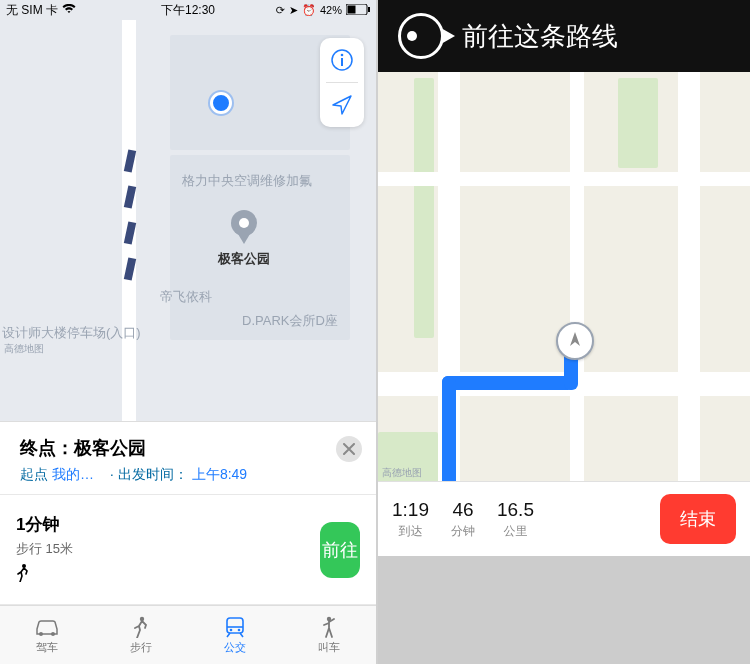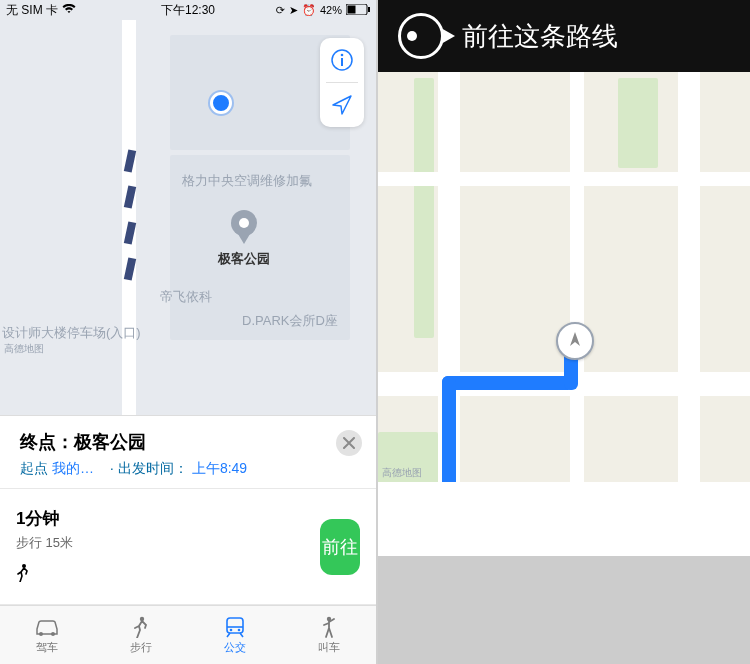--- a/index.html
+++ b/index.html
@@ -34,21 +34,21 @@
   
   .sheet{position:absolute;left:0;right:0;bottom:0;background:#fafafa;border-top:1px solid #ddd;z-index:6}
   .sheet-top{padding:14px 20px 10px;border-bottom:1px solid #e8e8e8;position:relative;background:#fff}
   .dest-line{font-size:18px;font-weight:600;margin-bottom:6px}
   .sub-line{font-size:14px;color:#333}
   .sub-line .lbl{color:#0369a1}
   .sub-line .link{color:#1f7cff}
   .close-x{position:absolute;right:14px;top:14px;width:26px;height:26px;border-radius:50%;background:#e2e2e2;display:flex;align-items:center;justify-content:center;color:#8a8a8a;font-size:16px}
   .route-card{display:flex;align-items:center;justify-content:space-between;padding:18px 16px;background:#fff;border-bottom:1px solid #e8e8e8}
   .route-info .dur{font-size:17px;font-weight:600;margin-bottom:4px}
-  .route-info .dist{font-size:13px;color:#666;margin-bottom:12px}
+  .route-info .dist{font-size:13px;color:#666;margin-bottom:6px}
   .walk-icon{font-size:16px;color:#333}
   .go-btn{width:40px;height:56px;border-radius:12px;background:#34c759;color:#fff;display:flex;align-items:center;justify-content:center;font-size:18px;font-weight:500}
   .tabbar{display:flex;height:58px;background:#f8f8f8;border-top:1px solid #ddd}
   .tab{flex:1;display:flex;flex-direction:column;align-items:center;justify-content:center;gap:2px;font-size:11px;color:#7a7a7a}
   .tab.active{color:#1f7cff}
   .tab svg,.tab .ico{height:22px}
   
   .banner{height:72px;background:#111;color:#fff;display:flex;align-items:center;gap:18px;padding:0 20px;font-size:26px;font-weight:500;position:relative;z-index:5}
   .banner-icon{width:40px;height:40px;border:3px solid #fff;border-radius:50%;position:relative;display:flex;align-items:center;justify-content:center}
   .banner-icon::before{content:"";width:10px;height:10px;border-radius:50%;background:#fff;position:absolute;left:6px}
@@ -232,14 +232,31 @@
       <div class="route-line" style="left:64px;top:304px;width:14px;height:220px;border-radius:6px"></div>
       <div class="route-line" style="left:186px;top:270px;width:14px;height:48px;border-radius:6px"></div>
       <div class="compass">
         <svg width="18" height="18" viewBox="0 0 18 18">
             <path d="M9 1l5 14-5-4-5 4z" fill="#8a8a8a"></path>
           </svg>
       </div>
       <div class="attrib-right">高德地图</div>
     </div>
 
+    <div class="navbar">
+      <div class="stat">
+        <div class="v">1:19</div>
+        <div class="l">到达</div>
+      </div>
+      <div class="stat">
+        <div class="v">46</div>
+        <div class="l">分钟</div>
+      </div>
+      <div class="stat">
+        <div class="v">16.5</div>
+        <div class="l">公里</div>
+      </div>
+      <div class="end-btn">
+        <span>结束</span>
+      </div>
+    </div>
   </div>
 </div>
 
 </body></html>

